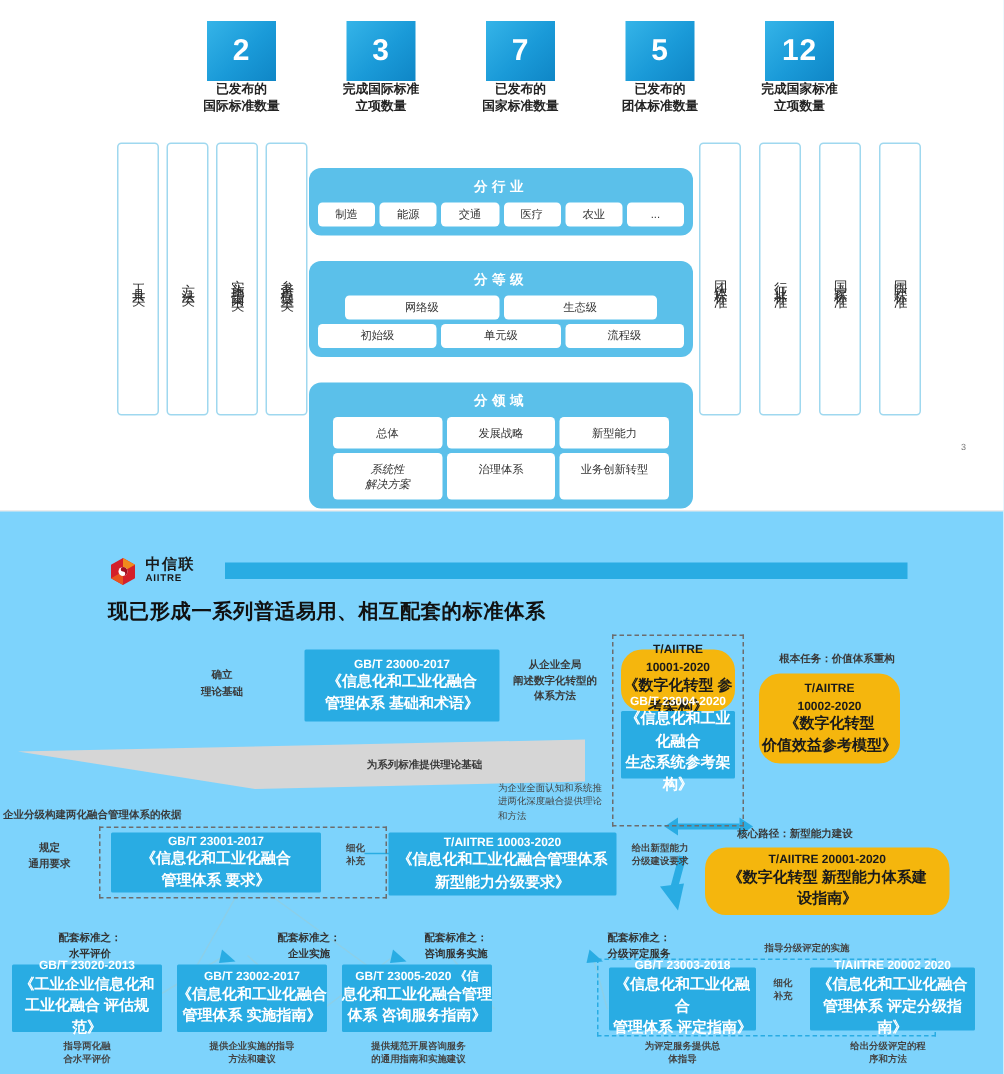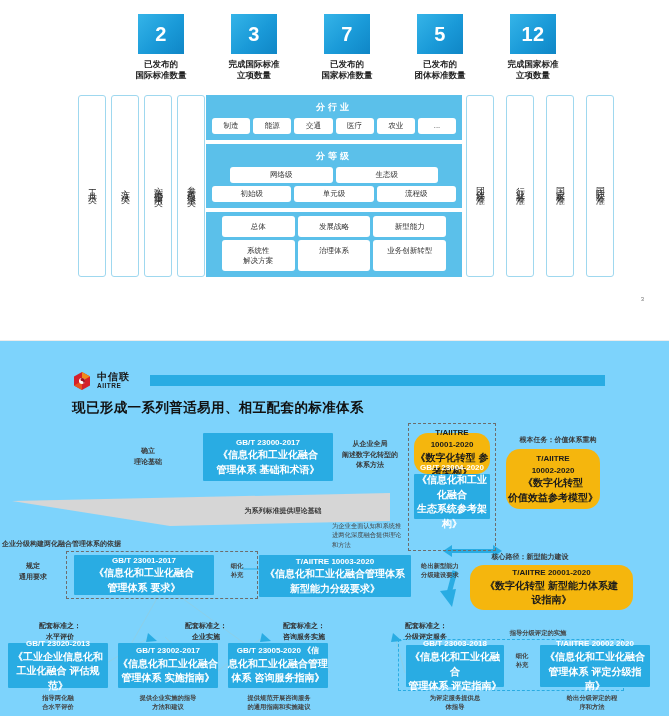--- a/index.html
+++ b/index.html
@@ -16,36 +16,36 @@
 
   .kpi-row { position:absolute; left:118px; top:14px; width:460px; height:78px; }
   .kpi { position:absolute; width:86px; text-align:center; }
   .kpi-box {
     width:46px; height:40px; margin:0 auto;
     background: linear-gradient(135deg,#35b4e8 0%, #1a9ad8 55%, #0f86c6 100%);
     color:#ffffff; font-size:20px; font-weight:bold;
     display:flex; align-items:center; justify-content:center;
     letter-spacing:0.5px;
   }
-  .kpi-cap { margin-top:5px; font-size:8.5px; font-weight:bold; color:#232323; line-height:1.35; }
+  .kpi-cap { font-size:8.5px; font-weight:bold; color:#232323; line-height:1.35; }
 
   .diagram { position:absolute; left:78px; top:95px; width:512px; height:185px; }
 
   .vcol {
     position:absolute; top:0; width:28px; height:182px;
     border:1px solid #9fd8ef; border-radius:3px; background:#ffffff;
     display:flex; align-items:center; justify-content:center;
   }
   .vcol span {
     writing-mode: vertical-rl; text-orientation: upright;
     font-size:9px; color:#2a2a2a; letter-spacing:3px; font-weight:normal;
   }
 
   .center { position:absolute; left:128px; top:0; width:256px; }
-  .band { background:#5bc0ea; border-radius:0; padding:4px 6px 6px; margin-bottom:4px; }
+  .band { background:#5bc0ea; border-radius:8px; padding:4px 6px 6px; margin-bottom:4px;margin-top:17px; }
   .band-title { text-align:center; color:#ffffff; font-size:9px; font-weight:bold; letter-spacing:3px; padding:2px 0 4px; }
   .chips { display:flex; gap:3px; justify-content:center; flex-wrap:nowrap; }
   .chip {
     background:#ffffff; border-radius:3px; color:#333; font-size:7.5px;
     padding:3px 0; text-align:center; flex:1 1 0; min-width:0;
     white-space:nowrap;
   }
   .chip.tall { padding:6px 0; line-height:1.25; }
   .rowgap { margin-top:3px; }
 
@@ -150,27 +150,28 @@
             <div class="chip">生态级</div>
           </div>
           <div class="chips rowgap">
             <div class="chip">初始级</div>
             <div class="chip">单元级</div>
             <div class="chip">流程级</div>
           </div>
         </div>
 
         <div class="band">
+          <div class="band-title">分领域</div>
           <div class="chips" style="padding:0 10px;">
             <div class="chip tall">总体</div>
             <div class="chip tall">发展战略</div>
             <div class="chip tall">新型能力</div>
           </div>
           <div class="chips rowgap" style="padding:0 10px;">
-            <div class="chip tall" style="white-space:pre-line;">系统性
+            <div class="chip tall" style="white-space:pre-line;font-style:italic;">系统性
 解决方案</div>
             <div class="chip tall">治理体系</div>
             <div class="chip tall">业务创新转型</div>
           </div>
         </div>
 
       </div>
 
       <div class="vcol" style="left:388px;">
           <span>团体标准</span>

